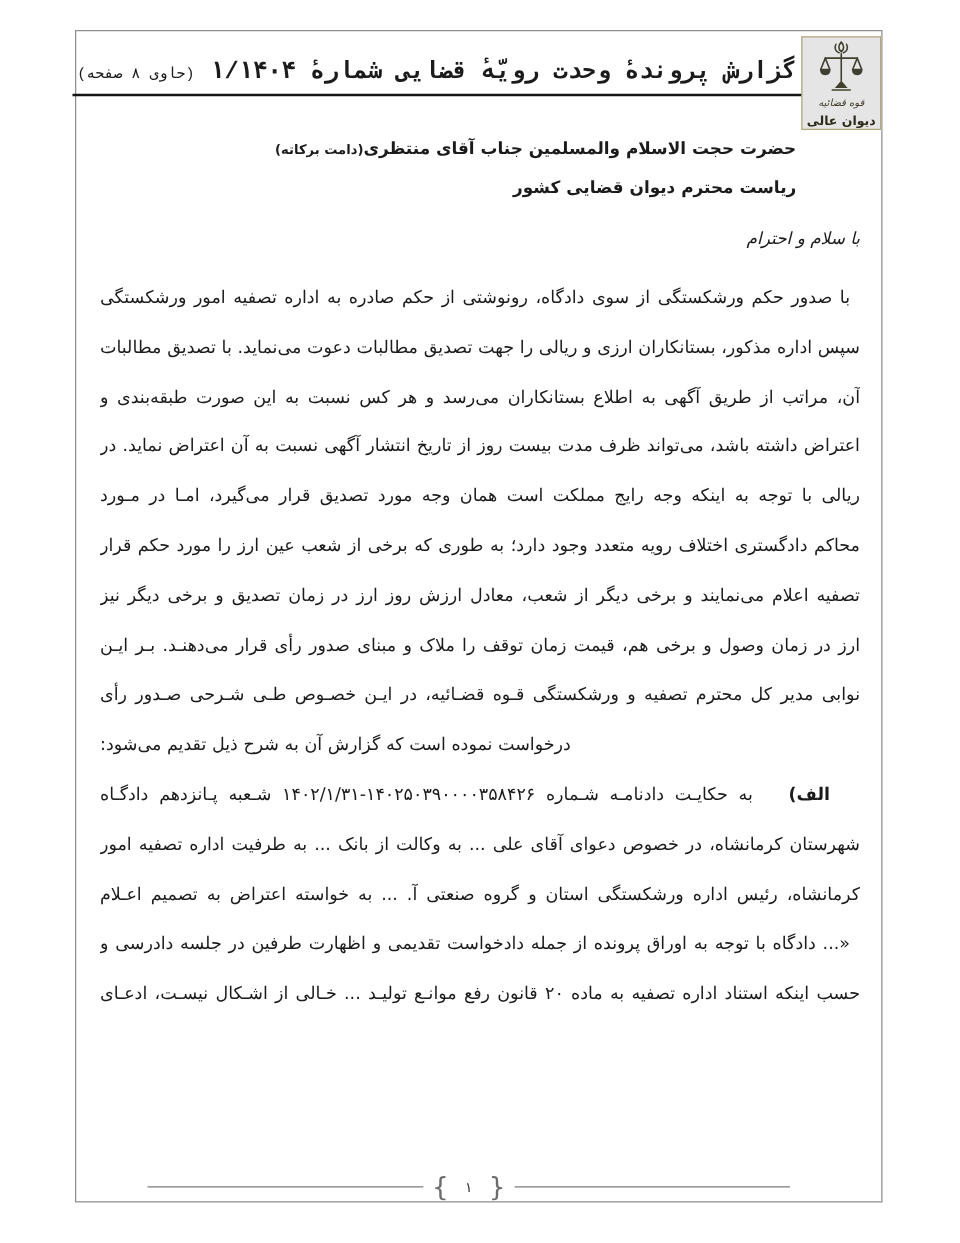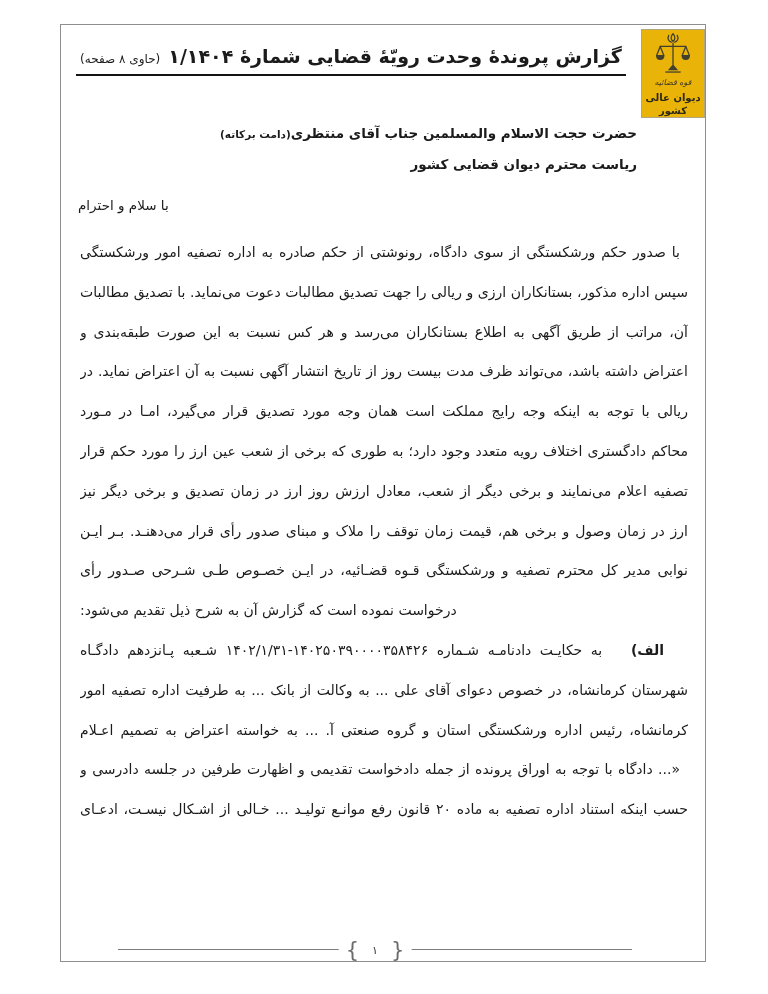--- a/index.html
+++ b/index.html
@@ -9,37 +9,37 @@
     color:#1b1b1b;
   }
   .sheet{position:relative;width:768px;height:994px;background:#fff;overflow:hidden;direction:rtl;}
   .frame{
     position:absolute;left:60px;top:24px;width:646px;height:938px;
     border:1px solid #8e8e8e;box-sizing:border-box;background:#fff;
   }
   
   .header{display:flex;flex-direction:row;align-items:flex-start;}
   .logo{
-    flex:0 0 auto;width:64px;height:89px;margin-top:4px;
-    background:#eab308;border:1px solid #b1a67e;box-sizing:border-box;
+    flex:0 0 auto;width:64px;height:75px;margin-top:4px;
+    background:#e5e5e5;border:1px solid #b1a67e;box-sizing:border-box;
     text-align:center;overflow:hidden;
   }
   .logo svg{display:block;margin:2px auto 0;}
   .logo-l1{font-size:8px;font-style:italic;color:#3f3a28;line-height:10px;}
   .logo-l2{font-size:10px;font-weight:bold;color:#2d2919;line-height:13px;margin-top:3px;}
-  .title-area{flex:1 1 auto;text-align:center;margin-top:20px;}
+  .title-area{flex:1 1 auto;text-align:center;margin-top:20px;font-family:Liberation Mono, monospace;}
   .title-wrap{display:inline-block;border-bottom:2px solid #141414;padding:0 4px 7px 4px;white-space:nowrap;}
   .title-main{font-weight:bold;font-size:19px;letter-spacing:0;}
   .title-note{font-size:12px;font-weight:normal;margin-right:3px;}
   
   .addressee{padding-right:68px;padding-left:18px;
     font-weight:bold;font-size:13.5px;line-height:30px;text-align:right;}
   .addr-paren{font-size:10.5px;}
   
-  .greeting{margin-top:18px;padding:0 17px;font-size:13.5px;text-align:left;}
+  .greeting{margin-top:18px;padding:0 17px;font-size:13.5px;text-align:right;font-style:italic;}
   
   .body-text{margin-top:20px;padding:0 17px 0 19px;font-size:14px;}
   .line{
     height:39.8px;line-height:39.8px;overflow:hidden;
     text-align:justify;text-align-last:justify;
   }
   .line.last{text-align:left;text-align-last:auto;}
   .indent-sm{padding-right:8px;}
   .indent-md{padding-right:24px;}
   .alef{font-weight:bold;margin-left:20px;}

